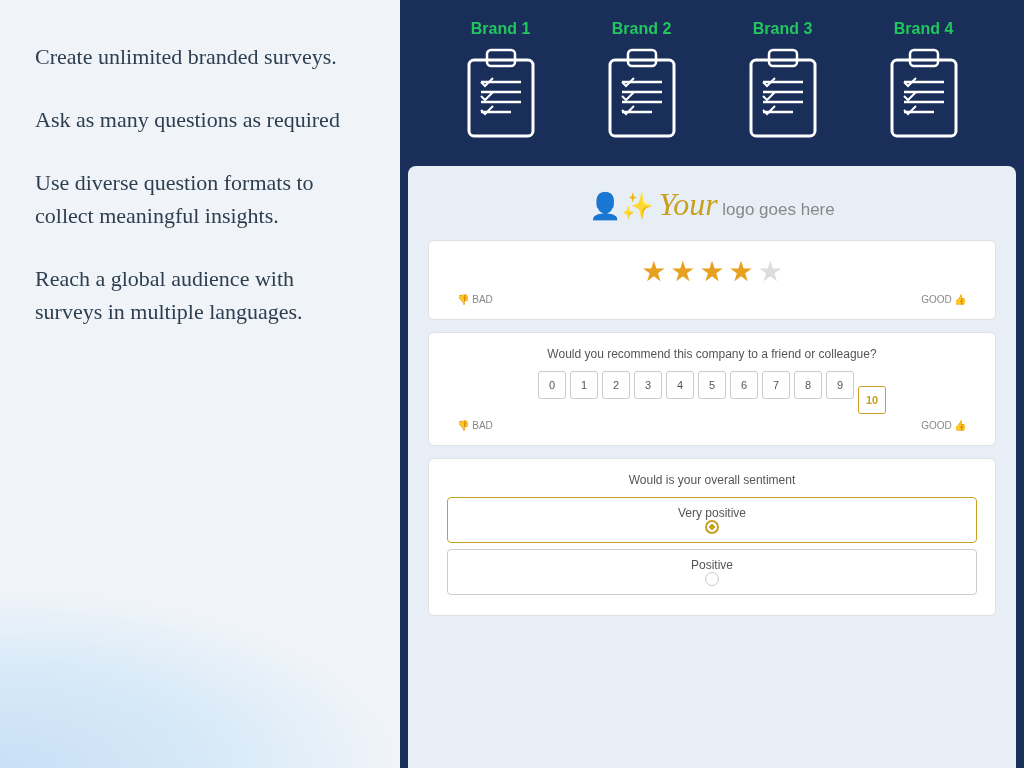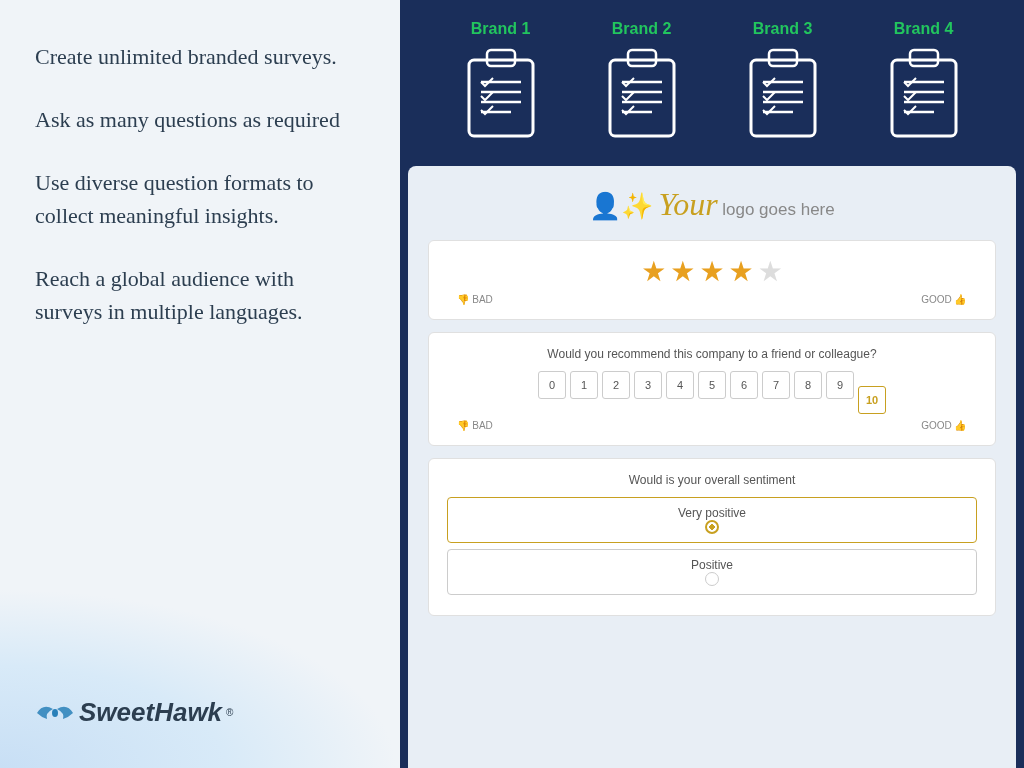--- a/index.html
+++ b/index.html
@@ -269,32 +269,20 @@
 <body>
 
 <div class="left-panel">
   <div class="left-content">
     <p class="feature-text">Create unlimited branded surveys.</p>
     <p class="feature-text">Ask as many questions as required</p>
     <p class="feature-text">Use diverse question formats to collect meaningful insights.</p>
     <p class="feature-text">Reach a global audience with surveys in multiple languages.</p>
   </div>
 
-  <div class="logo-area">
-    <div class="sweethawk-logo">
-
-      <svg width="40" height="28" viewBox="0 0 40 28">
-        <path d="M2,14 Q8,4 18,10 Q10,14 12,20 Q6,18 2,14Z" fill="#2980b9" opacity="0.85"></path>
-        <path d="M38,14 Q32,4 22,10 Q30,14 28,20 Q34,18 38,14Z" fill="#2980b9" opacity="0.85"></path>
-        <ellipse cx="20" cy="14" rx="3" ry="4" fill="#2980b9"></ellipse>
-      </svg>
-      <span class="logo-text">SweetHawk</span>
-        <span class="logo-reg">®</span>
-    </div>
-  </div>
 </div>
 
 <div class="right-panel">
 
   <div class="brands-row">
 
     <div class="brand-item">
       <span class="brand-label">Brand 1</span>
       <div class="clipboard-icon">
         <svg viewBox="0 0 80 95" fill="none" xmlns="http://www.w3.org/2000/svg">

